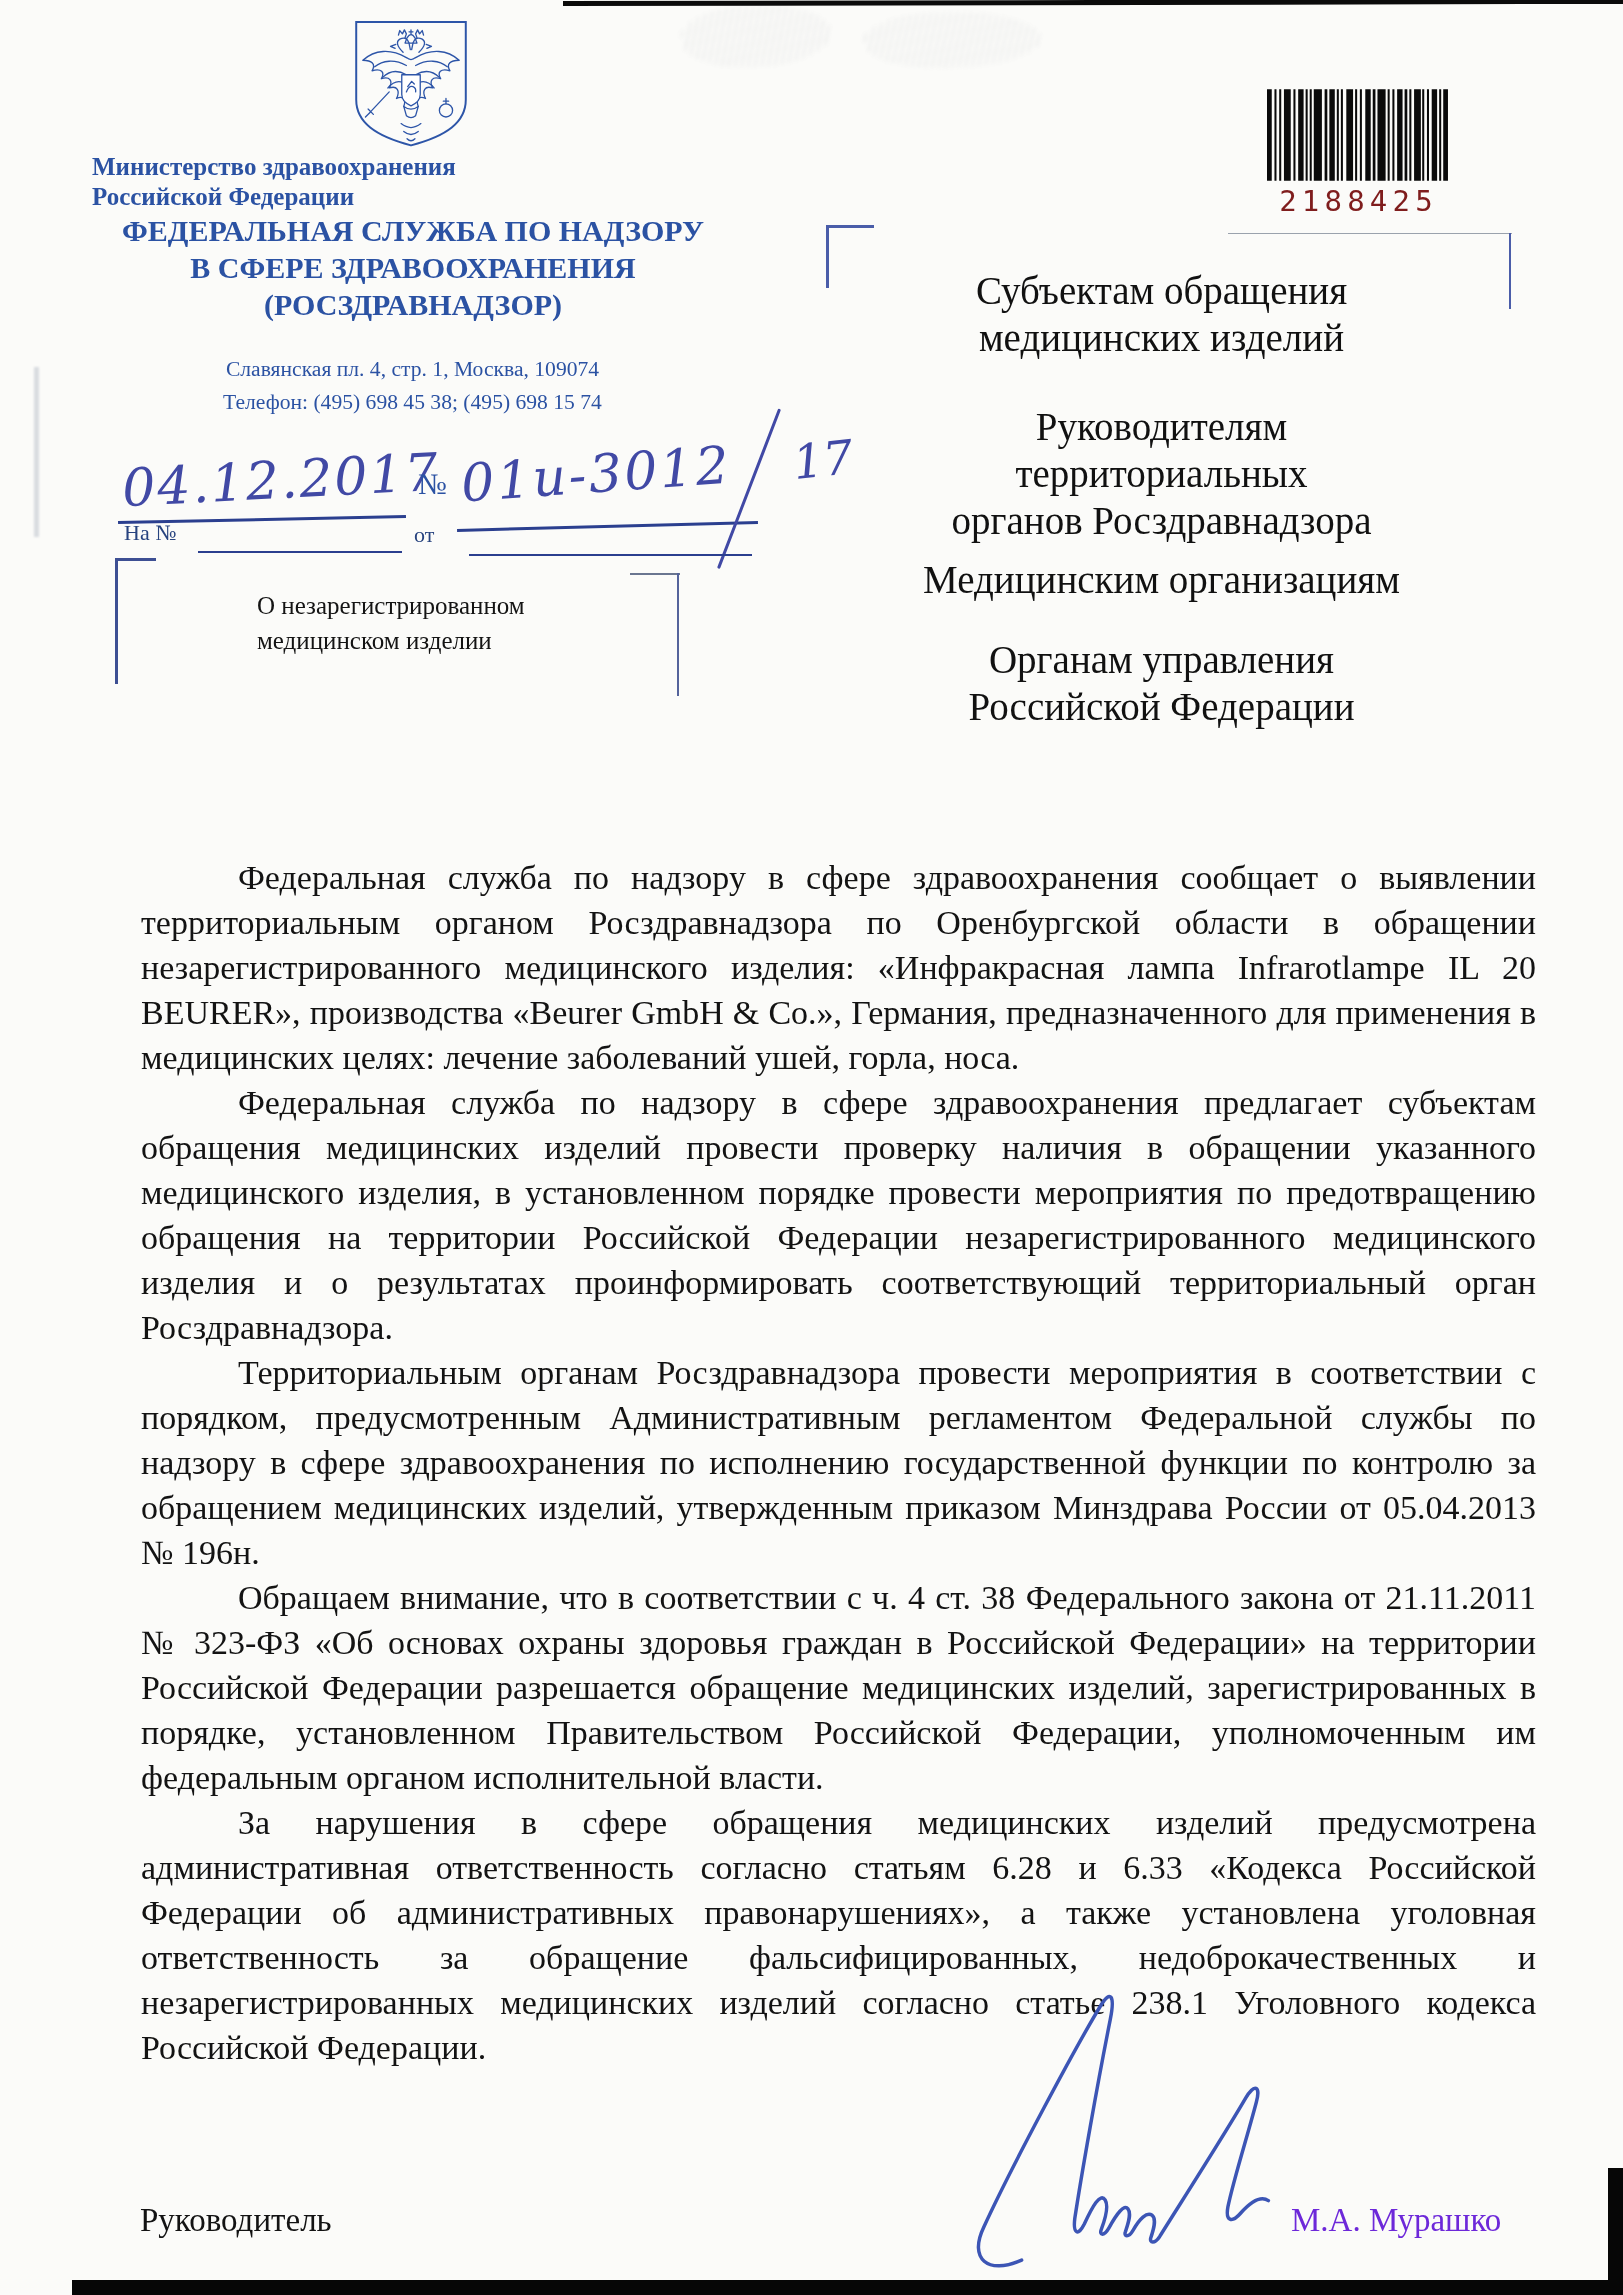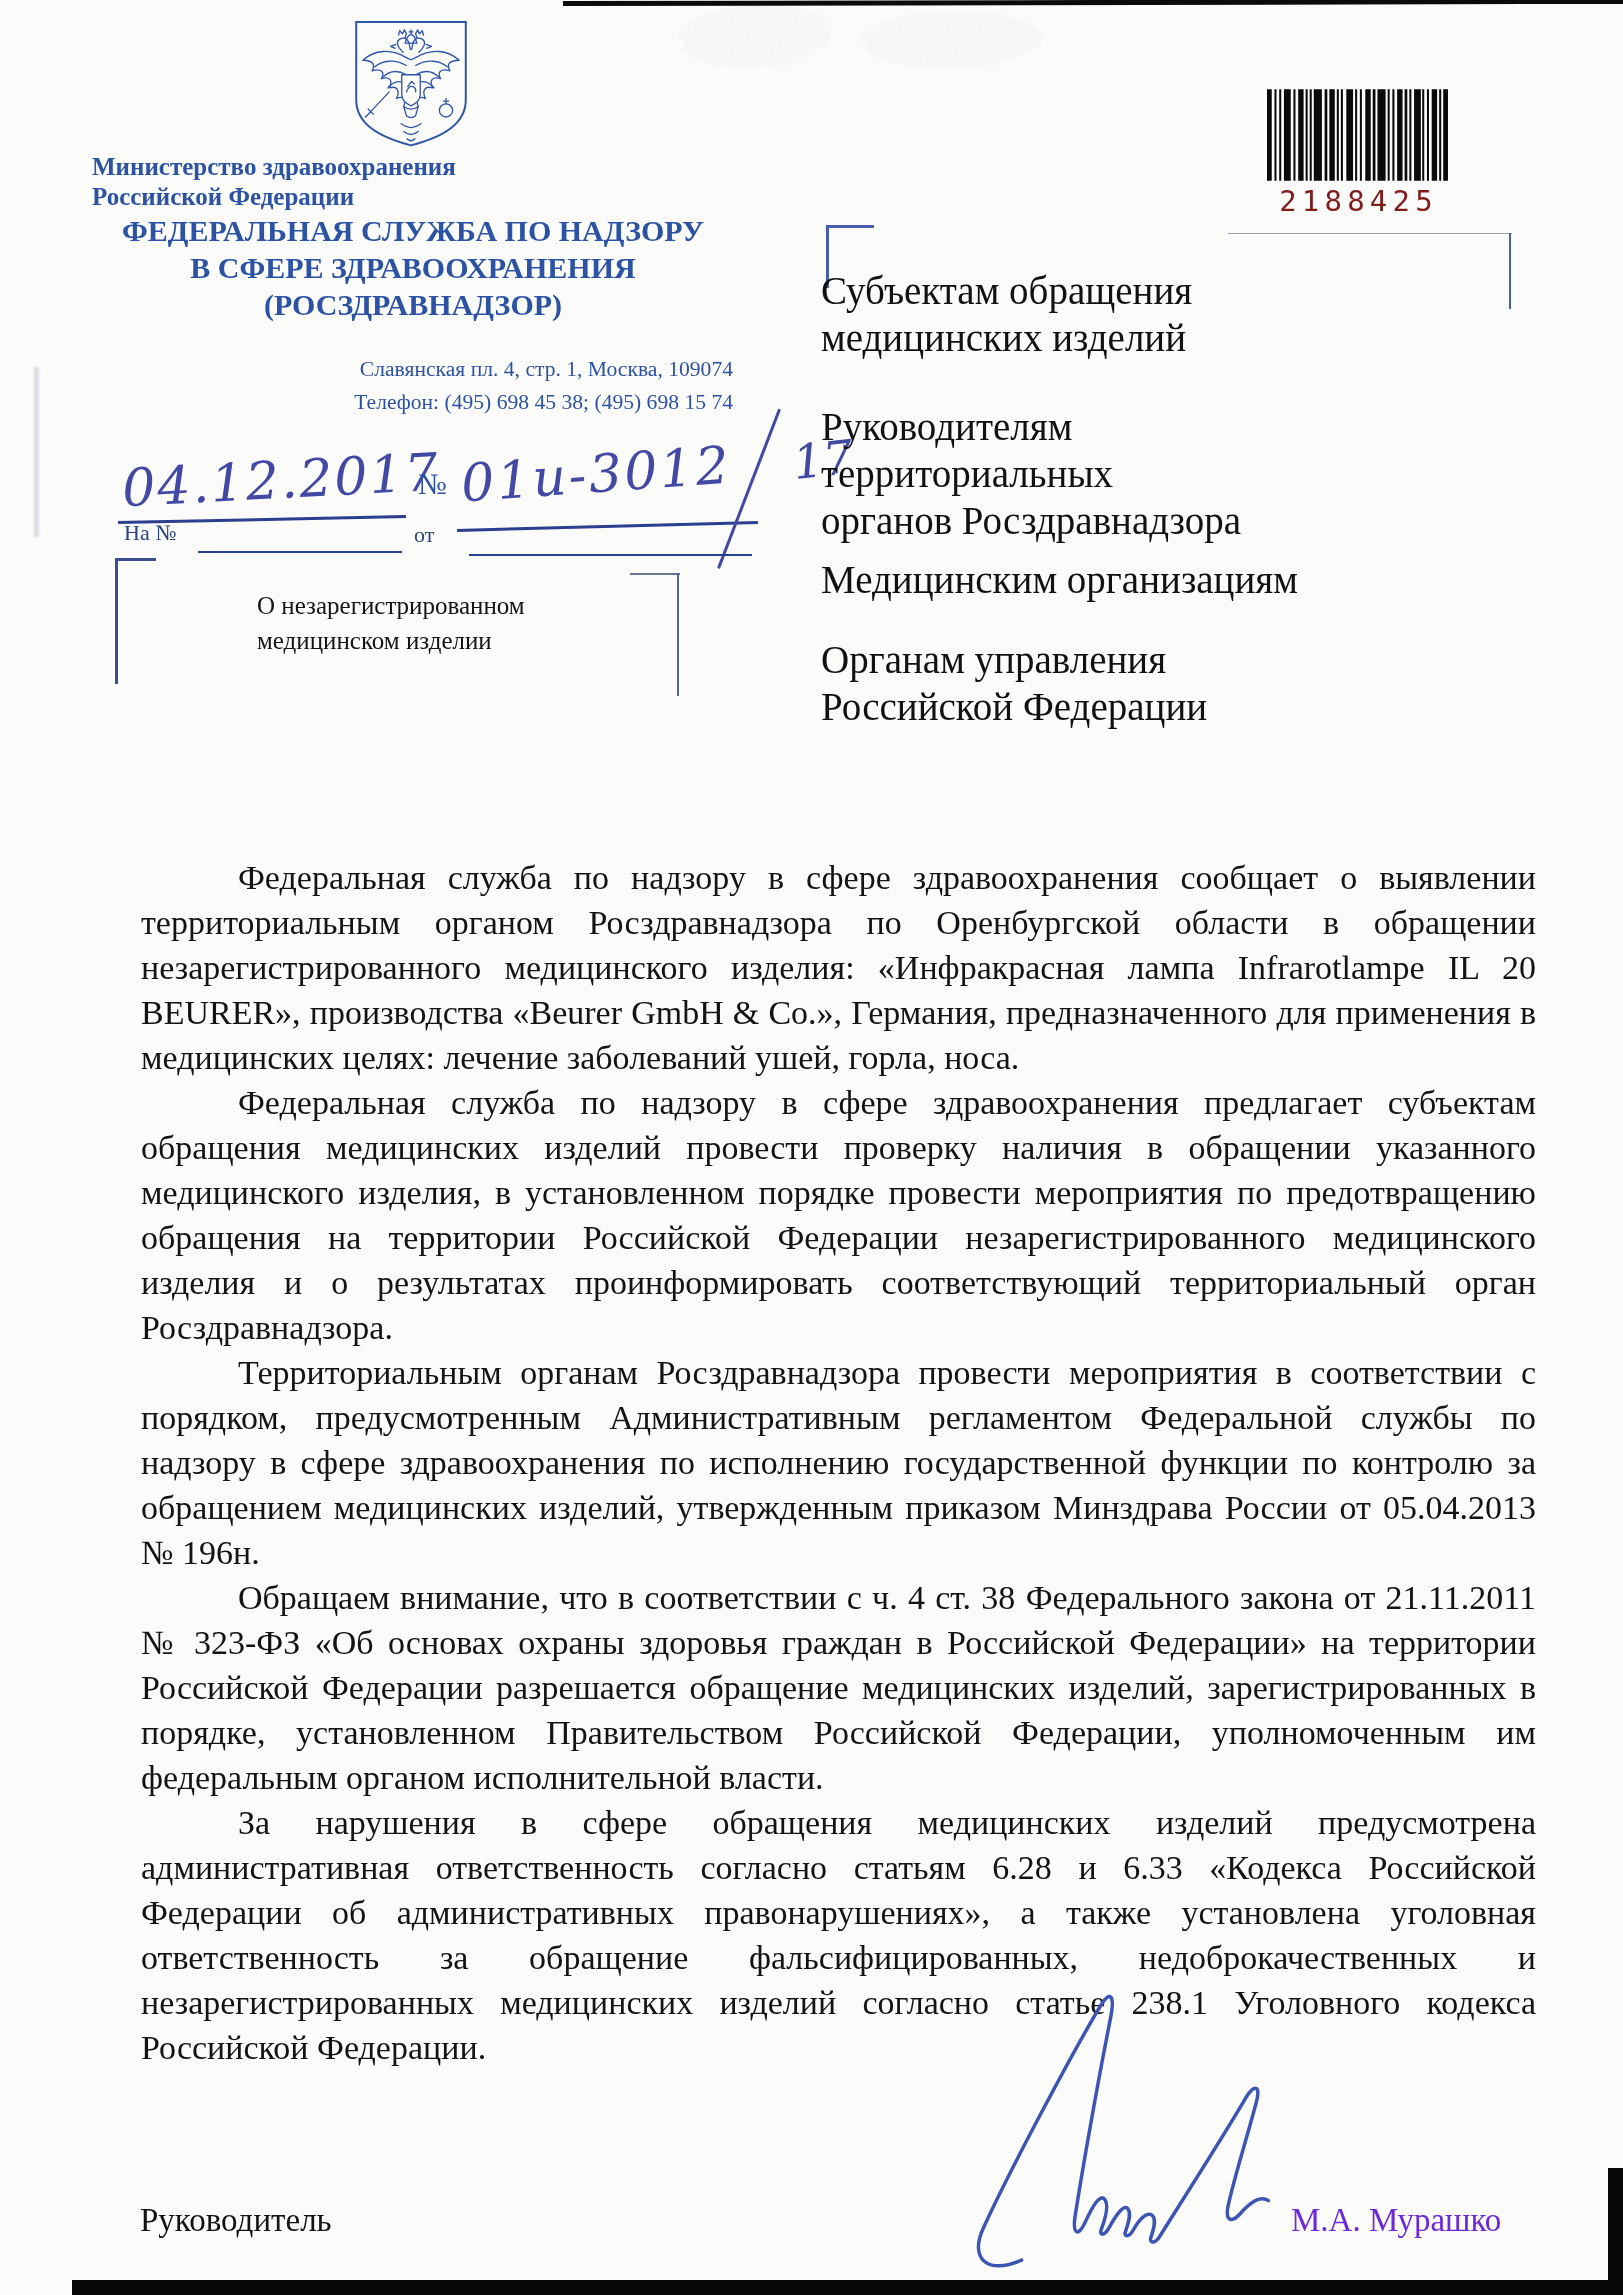--- a/index.html
+++ b/index.html
@@ -19,21 +19,21 @@
   .smudge{position:absolute;opacity:.42;filter:blur(2px);border-radius:45% 55% 50% 50%;
     background:repeating-linear-gradient(105deg, rgba(105,110,120,.40) 0 1.3px, rgba(0,0,0,0) 1.3px 6.5px);}
   .smudge-a{left:681px;top:5.2px;width:151px;height:62px;transform:rotate(-4deg);}
   .smudge-b{left:864px;top:11.8px;width:177px;height:56px;transform:rotate(-2deg);}
   
   .emblem{position:absolute;left:347px;top:18.3px;width:128px;height:132px;}
   .ministry{position:absolute;left:92px;top:152px;width:641px;text-align:left;
     color:#2b52a3;font-weight:bold;font-size:25px;line-height:30px;}
   .service{position:absolute;left:79px;top:212px;width:668px;text-align:center;
     color:#2b52a3;font-weight:bold;font-size:30px;line-height:37px;white-space:nowrap;}
-  .addr,.phone{position:absolute;left:92px;width:641px;text-align:right;color:#2b52a3;font-size:21.6px;}
+  .addr,.phone{position:absolute;left:92px;width:641px;text-align:center;color:#2b52a3;font-size:21.6px;}
   .addr{top:357px;}
   .phone{top:390px;}
   
   .barcode{position:absolute;left:1267px;top:89px;width:183px;}
   .barcode-num{margin-top:1.3px;text-align:center;font-family:"DejaVu Sans Mono",monospace;
     font-size:29px;letter-spacing:5.2px;color:#7f1d1d;}
   
   .hw{position:absolute;font-family:"DejaVu Serif",serif;font-style:italic;color:#4149a5;white-space:nowrap;}
   .hw-date{left:122px;top:450px;font-size:52px;transform:rotate(-3deg);letter-spacing:2px;}
   .hw-num{left:461px;top:444px;font-size:52px;transform:rotate(-4deg);letter-spacing:2.6px;}
@@ -54,21 +54,21 @@
   .m-subj-l-v{left:115px;top:558px;width:2.6px;height:126px;background:#3d4f93;}
   .m-subj-l-h{left:115px;top:558px;width:41px;height:2.6px;background:#3d4f93;}
   .m-subj-r-h{left:630px;top:573px;width:50px;height:2px;background:#6a7690;}
   .m-subj-r-v{left:677px;top:573px;width:2px;height:123px;background:#54639b;}
   .m-addr-l-h{left:826px;top:225px;width:48px;height:2.6px;background:#4a5da9;}
   .m-addr-l-v{left:826px;top:225px;width:2.6px;height:63px;background:#4a5da9;}
   .m-addr-r-h{left:1228px;top:233px;width:284px;height:1.3px;background:#9aa2ad;}
   .m-addr-r-v{left:1509px;top:233px;width:2px;height:76px;background:#4a5da9;}
   
   .subject{position:absolute;left:257px;top:588px;font-size:25px;line-height:35px;color:#141414;}
-  .recipients{position:absolute;left:821px;top:267px;width:681px;text-align:left;
+  .recipients{position:absolute;left:821px;top:267px;width:681px;text-align:center;
     font-size:39px;line-height:47px;color:#111;}
   .rgroup-0{margin-bottom:42px;}
   .rgroup-1{margin-bottom:12px;}
   .rgroup-2{margin-bottom:33px;}
   
   .body-text{position:absolute;left:141px;top:855px;width:1395px;font-size:34px;line-height:45px;
     text-align:justify;color:#131313;}
   .body-text p{margin:0;text-indent:97px;}
   
   .sig-label{position:absolute;left:140px;top:2202px;font-size:33px;color:#131313;}

